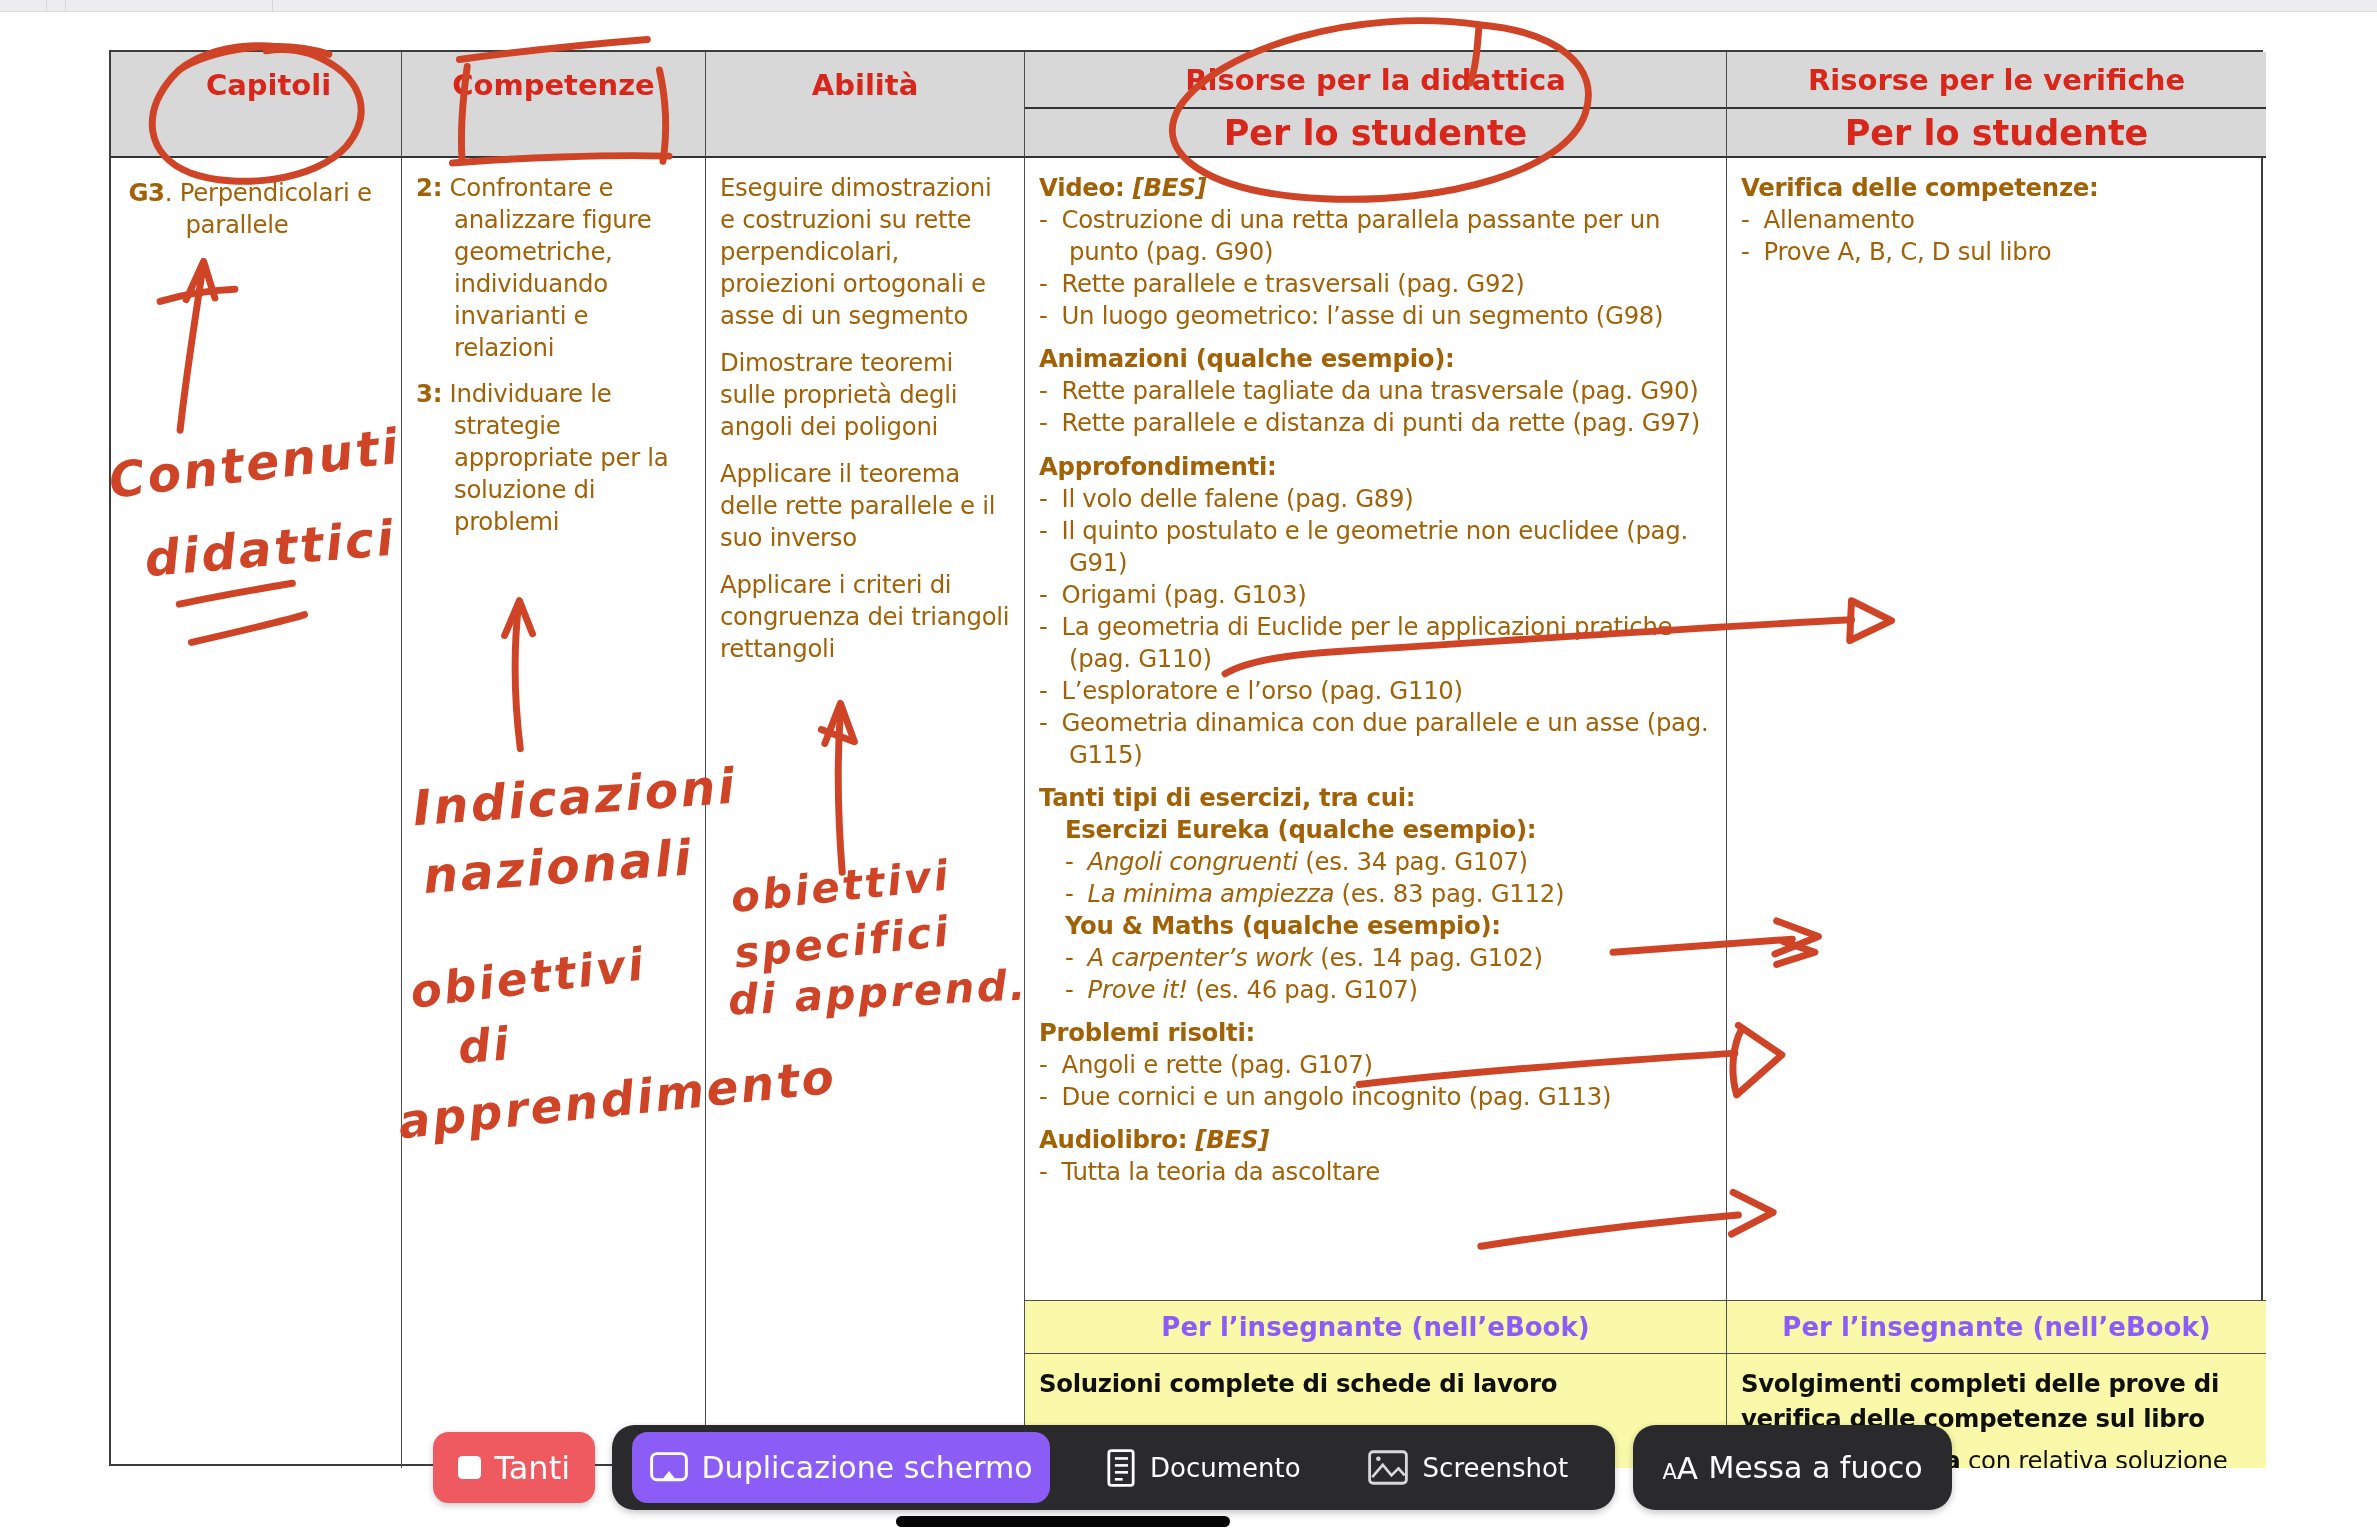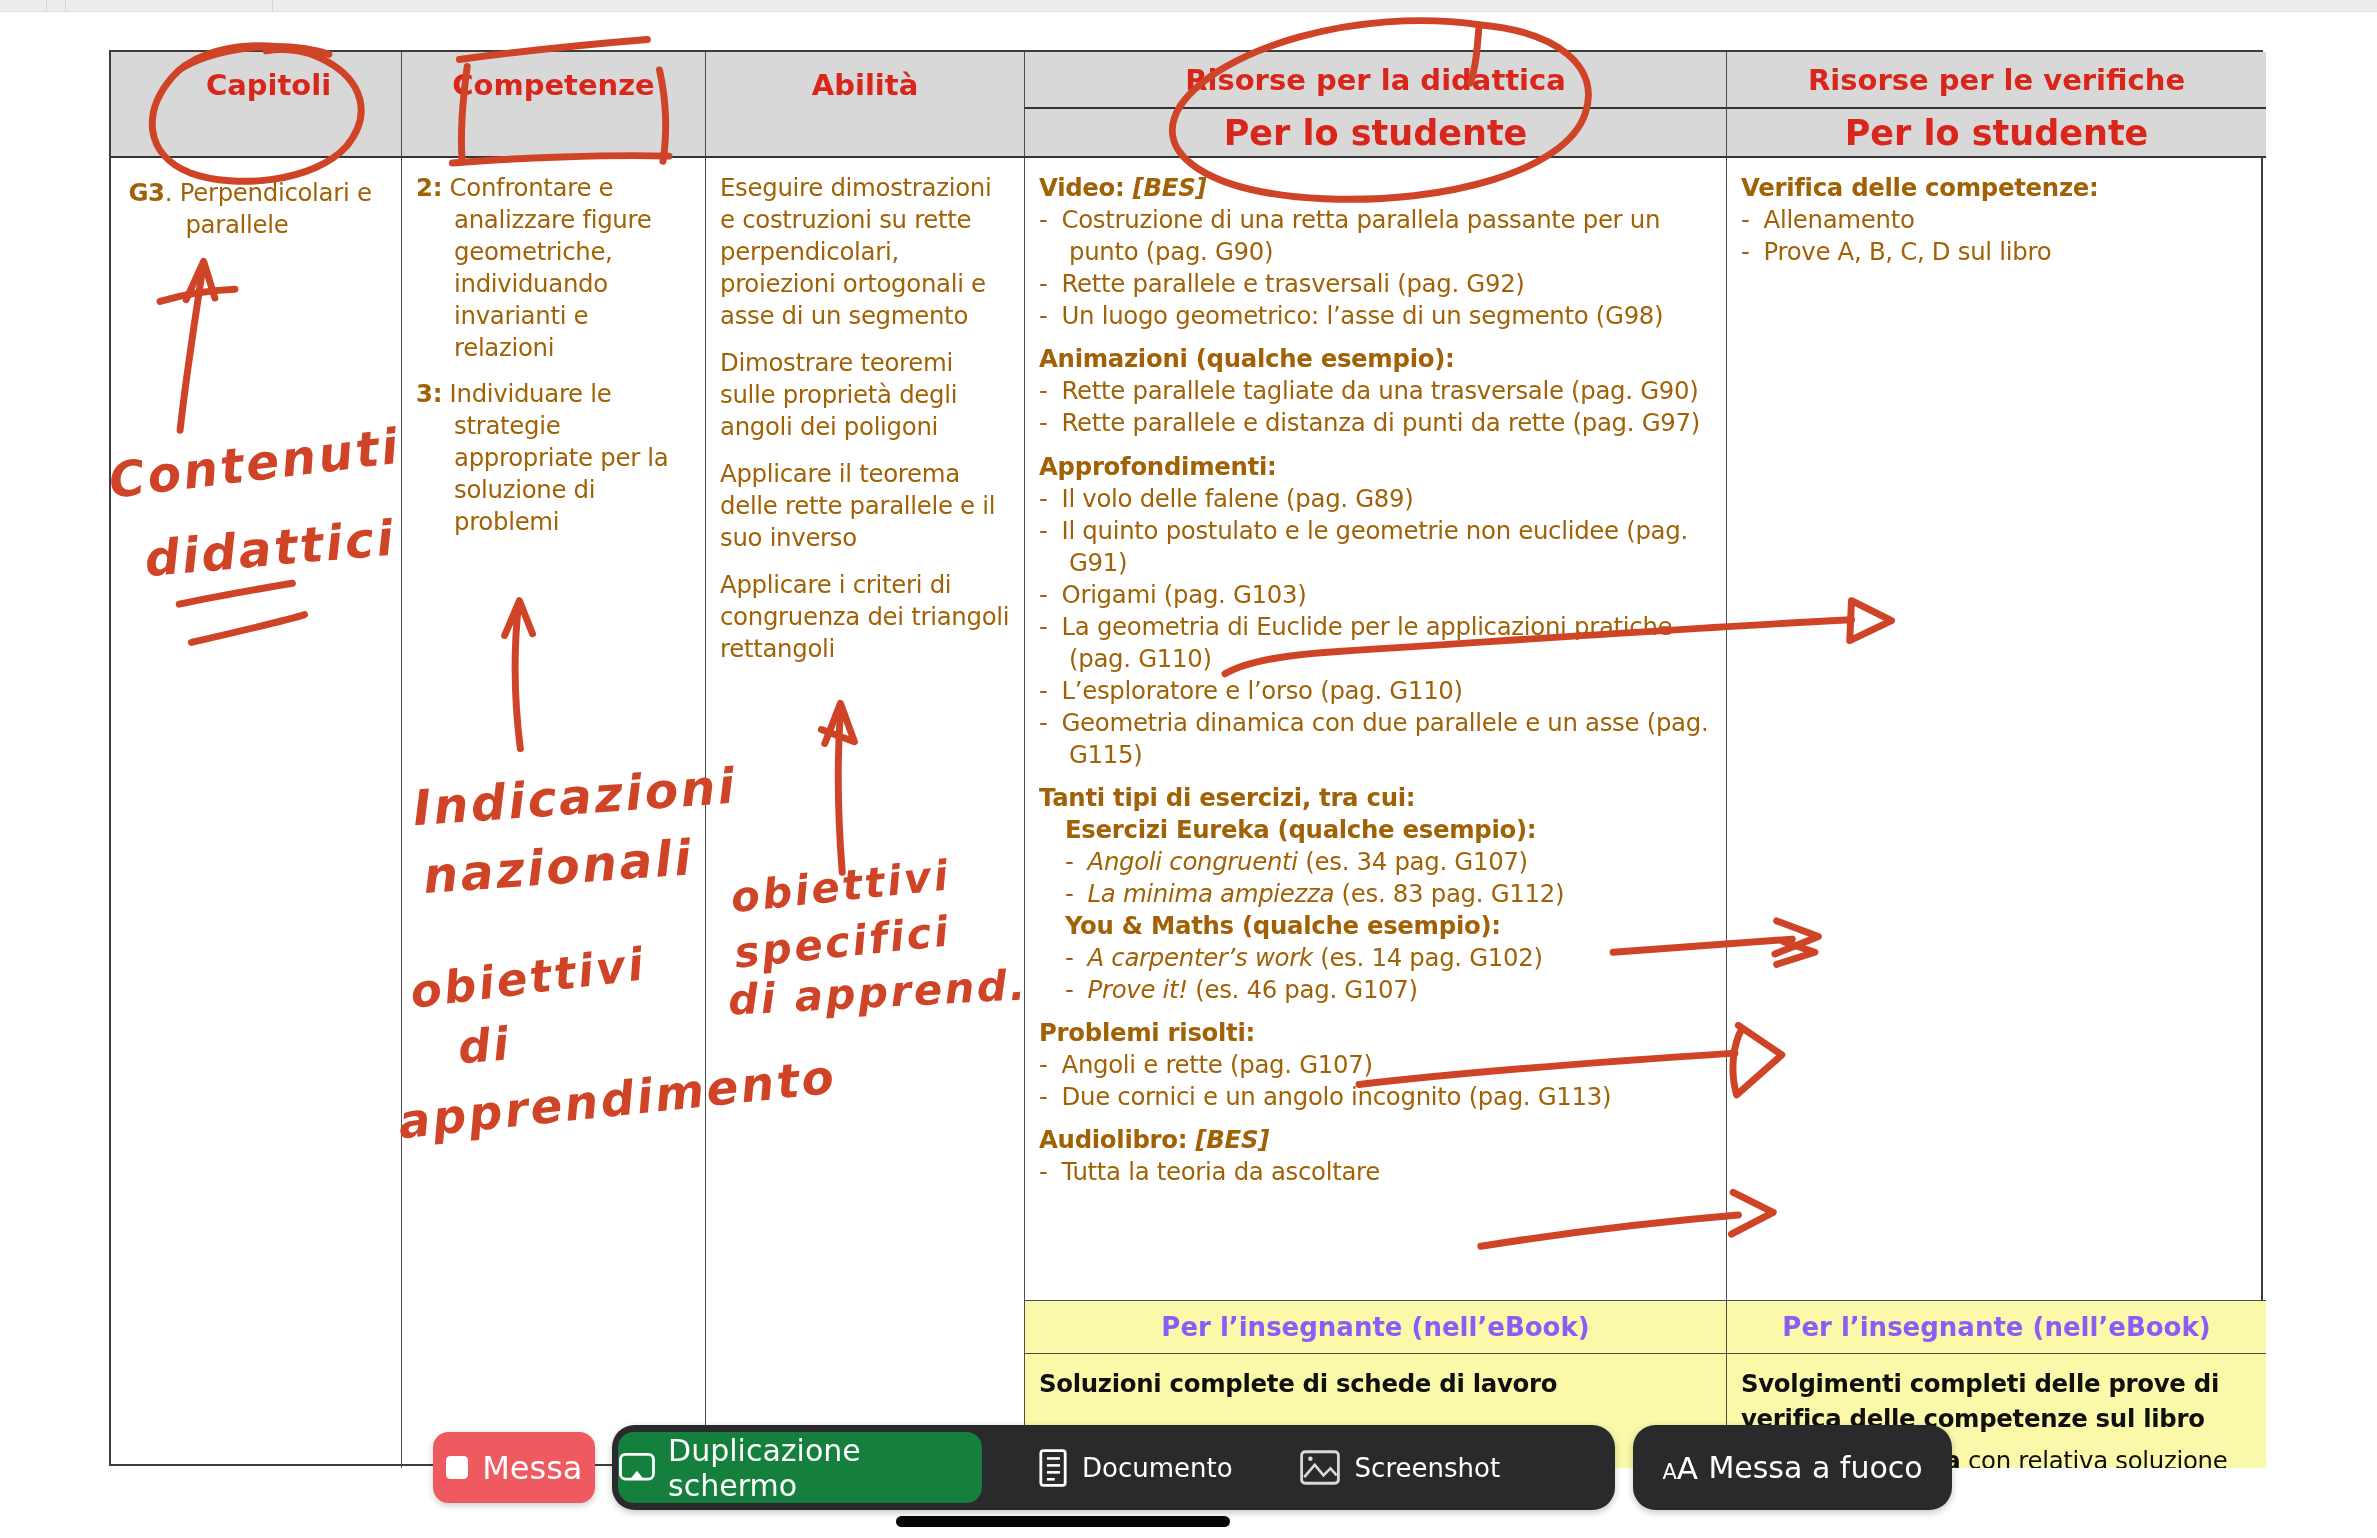--- a/index.html
+++ b/index.html
@@ -47,21 +47,21 @@
   .hw{font-family:"DejaVu Sans",sans-serif;font-style:italic;font-weight:bold;letter-spacing:3px;}
 
   
   .toolbar-el{position:absolute;z-index:10;}
   .stop-btn{left:433px;top:1432px;width:162px;height:71px;border-radius:15.7px;background:#ee5a60;
             display:flex;align-items:center;justify-content:center;gap:14px;box-shadow:0 2.6px 7.8px rgba(0,0,0,.18);}
   .stop-sq{width:22.6px;height:22.6px;border-radius:4.4px;background:#ffffff;}
   .stop-label{color:#ffffff;font-size:32px;}
   .bar1{left:612px;top:1425px;width:1003px;height:85px;border-radius:22.6px;background:#2a2a2c;
         display:flex;align-items:center;box-shadow:0 2.6px 7.8px rgba(0,0,0,.22);}
-  .blue-pill{margin-left:6px;width:364px;height:71px;border-radius:15.7px;background:#15803d;
+  .blue-pill{margin-left:20px;width:418px;height:71px;border-radius:15.7px;background:#8b5cf6;
              display:flex;align-items:center;justify-content:center;gap:12.2px;}
   .pill-label{color:#ffffff;font-size:30px;}
   .bar-item{display:flex;align-items:center;gap:14px;color:#ffffff;font-size:26px;}
   .bar-item.doc-item{margin-left:56px;}
   .bar-item.ss-item{margin-left:66px;}
   .bar2{left:1633px;top:1425px;width:319px;height:85px;border-radius:22.6px;background:#2a2a2c;
         display:flex;align-items:center;justify-content:center;gap:10.4px;color:#fff;font-size:30px;
         box-shadow:0 2.6px 7.8px rgba(0,0,0,.22);}
   .aa{display:flex;align-items:baseline;color:#fff;}
   .a-small{font-size:21px;}
@@ -237,21 +237,21 @@
     <text class="hw" x="528" y="1222" font-size="52" transform="rotate(-5 528 1222)">di</text>
     <text class="hw" x="460" y="1308" font-size="54" transform="rotate(-6 460 1308)">apprendimento</text>
     <text class="hw" x="842" y="1048" font-size="48" transform="rotate(-6 842 1048)">obiettivi</text>
     <text class="hw" x="846" y="1112" font-size="48" transform="rotate(-6 846 1112)">specifici</text>
     <text class="hw" x="838" y="1166" font-size="48" transform="rotate(-3 838 1166)">di apprend.</text>
   </g>
 </svg>
 
 <div class="toolbar-el stop-btn">
   <span class="stop-sq"></span>
-  <span class="stop-label">Messa</span>
+  <span class="stop-label">Tanti</span>
 </div>
 
 <div class="toolbar-el bar1">
   <div class="blue-pill">
     <svg width="40" height="33" viewBox="0 0 46 38">
       <rect x="3" y="3" width="40" height="30" rx="6" fill="none" stroke="#ffffff" stroke-width="3.4"></rect>
       <polygon points="15,33 31,33 23,23" fill="#ffffff"></polygon>
     </svg>
     <span class="pill-label">Duplicazione schermo</span>
   </div>

